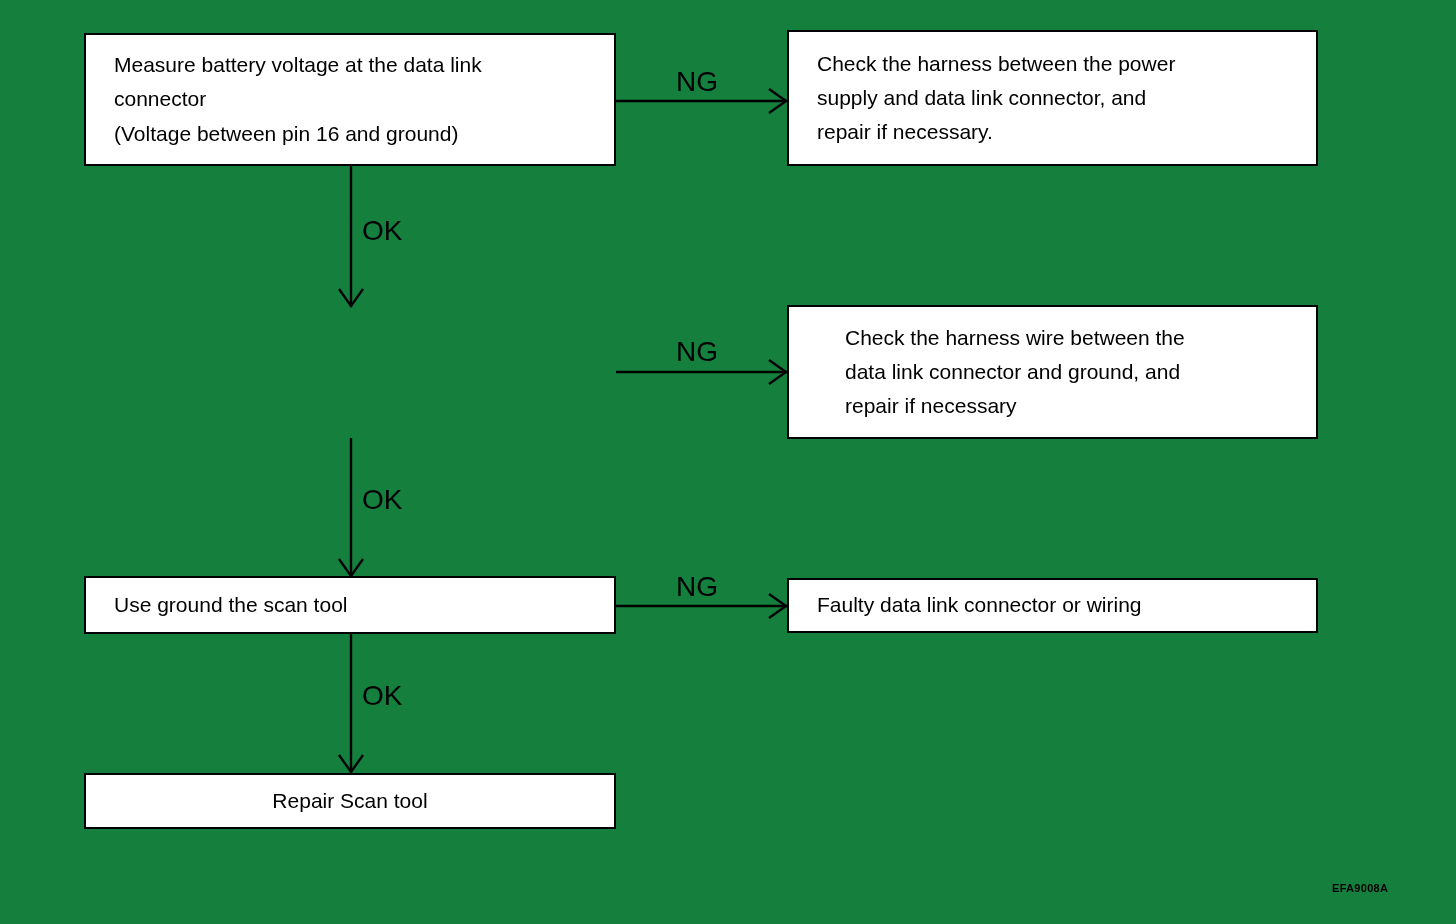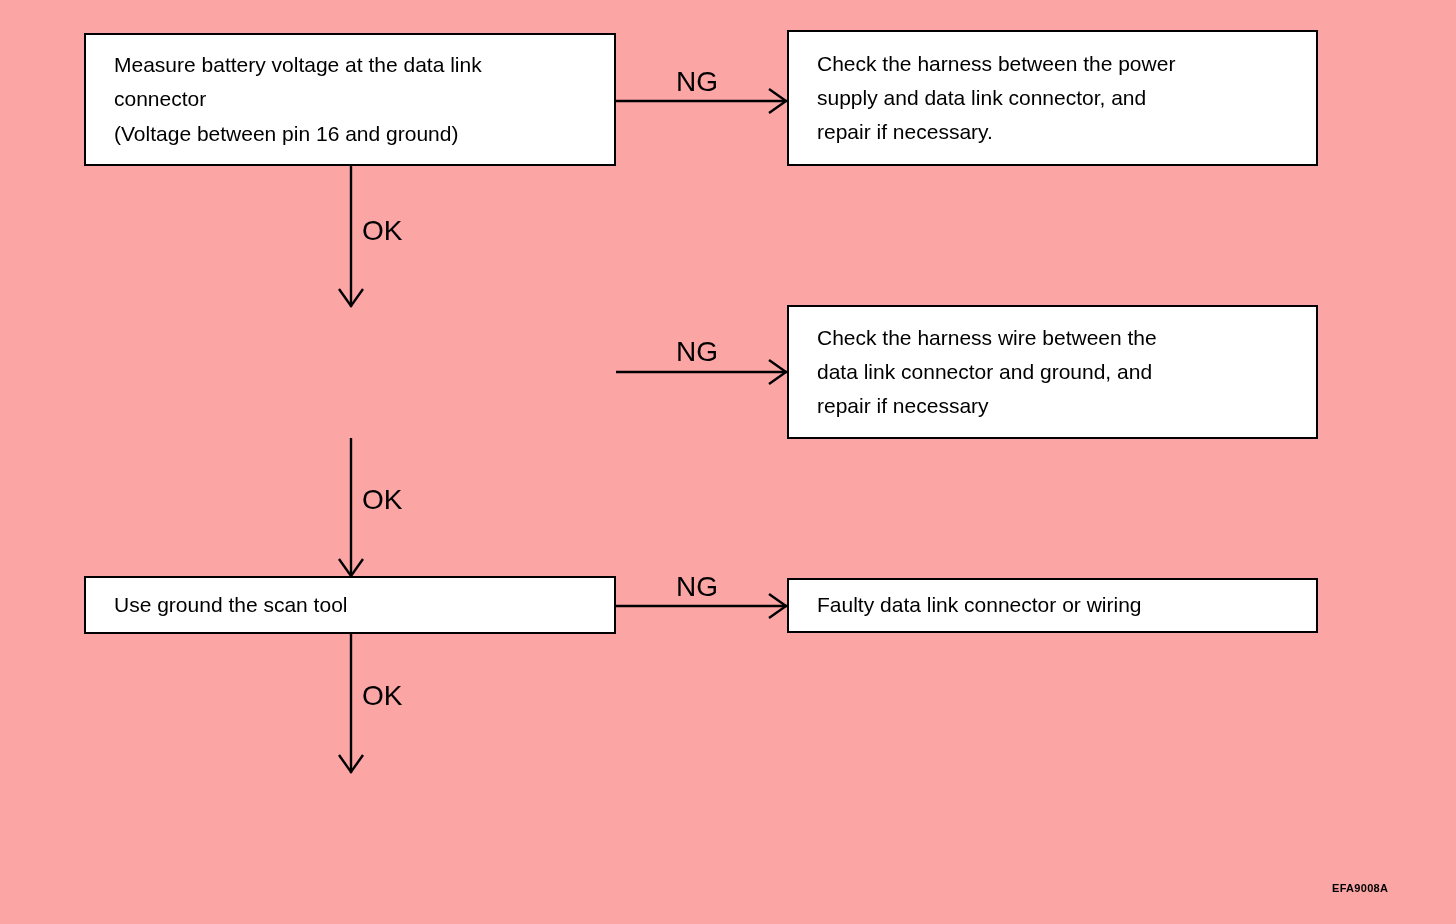--- a/index.html
+++ b/index.html
@@ -9,21 +9,21 @@
     background: #ffffff;
   }
   body {
     font-family: "Liberation Sans", sans-serif;
     color: #000000;
   }
   #canvas {
     position: relative;
     width: 1456px;
     height: 924px;
-    background: #fca5a5;
+    background: #15803d;
     overflow: hidden;
   }
   .box {
     position: absolute;
     box-sizing: border-box;
     border: 2px solid #000000;
     background: #ffffff;
     display: flex;
     flex-direction: column;
     justify-content: center;
@@ -108,21 +108,21 @@
   </svg>
   <div class="edge-label" style="left:676px; top:68px;">NG</div>
 
   <svg class="connector" style="left:334px; top:166px; width:34px; height:142px;" viewBox="0 0 34 142">
     <line x1="17" y1="0" x2="17" y2="141" stroke="#000" stroke-width="2.4"></line>
     <polyline points="5,123 17,140 29,123" fill="none" stroke="#000" stroke-width="2.4"></polyline>
   </svg>
   <div class="edge-label" style="left:362px; top:217px;">OK</div>
 
 
-  <div class="box" style="left:787px; top:305px; width:531px; height:134px;">
+  <div class="box" style="left:787px; top:305px; width:531px; height:134px;padding-left:28px;">
     <div class="box-text">Check the harness wire between the
 data link connector and ground, and
 repair if necessary</div>
   </div>
 
   <svg class="connector" style="left:616px; top:355px; width:172px; height:34px;" viewBox="0 0 172 34">
     <line x1="0" y1="17" x2="171" y2="17" stroke="#000" stroke-width="2.4"></line>
     <polyline points="153,5 170,17 153,29" fill="none" stroke="#000" stroke-width="2.4"></polyline>
   </svg>
   <div class="edge-label" style="left:676px; top:338px;">NG</div>
@@ -146,16 +146,19 @@
     <polyline points="153,5 170,17 153,29" fill="none" stroke="#000" stroke-width="2.4"></polyline>
   </svg>
   <div class="edge-label" style="left:676px; top:573px;">NG</div>
 
   <svg class="connector" style="left:334px; top:634px; width:34px; height:140px;" viewBox="0 0 34 140">
     <line x1="17" y1="0" x2="17" y2="139" stroke="#000" stroke-width="2.4"></line>
     <polyline points="5,121 17,138 29,121" fill="none" stroke="#000" stroke-width="2.4"></polyline>
   </svg>
   <div class="edge-label" style="left:362px; top:682px;">OK</div>
 
+  <div class="box" style="left:84px; top:773px; width:532px; height:56px;">
+    <div class="box-text centered">Repair Scan tool</div>
+  </div>
 
   <div class="figure-code" style="left:1332px; top:882px;">EFA9008A</div>
 
 </div>
 
 </body></html>

